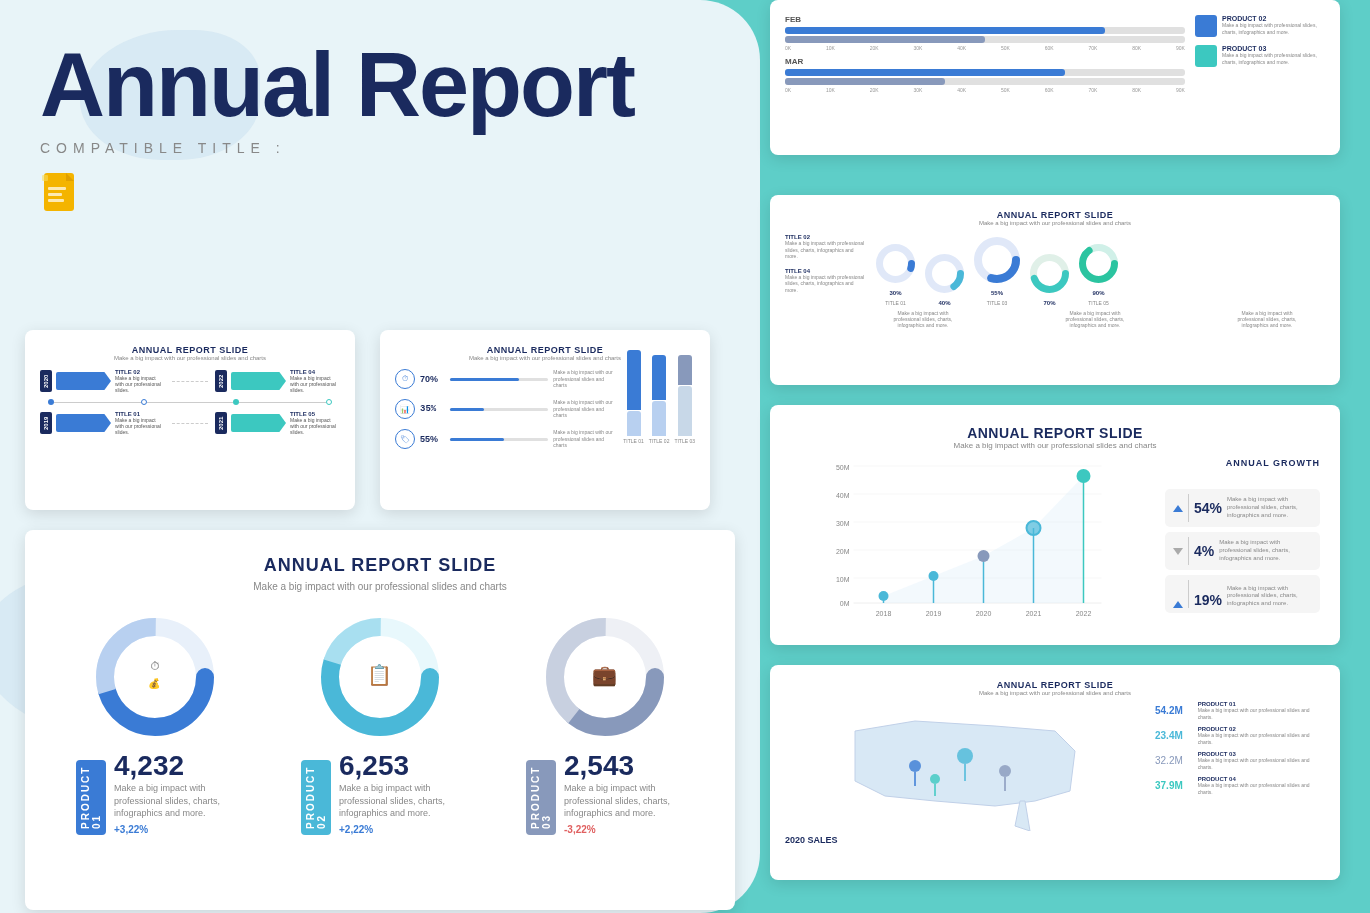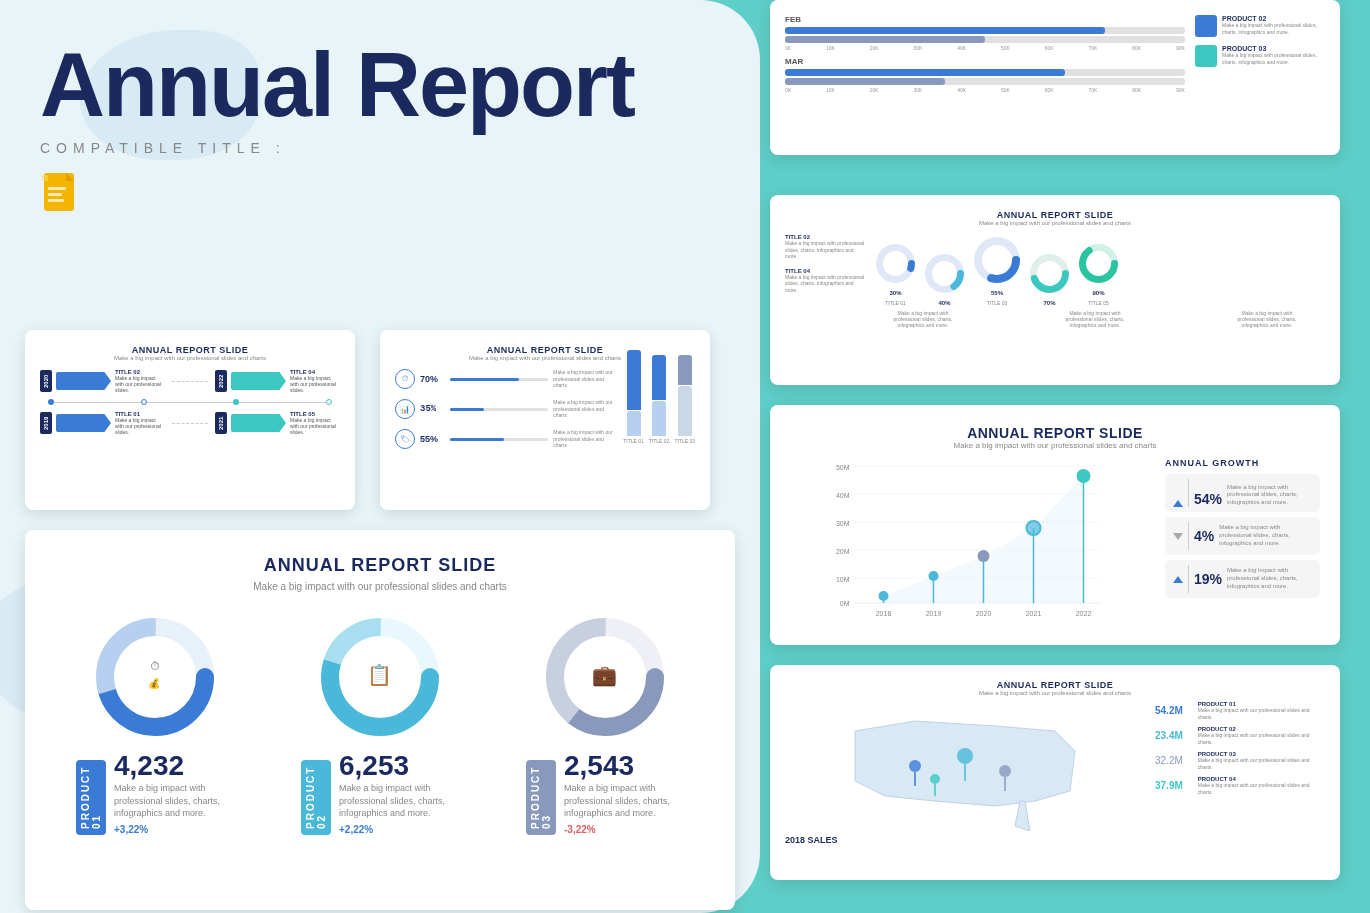--- a/index.html
+++ b/index.html
@@ -511,37 +511,37 @@
 
         <text x="52" y="158" font-size="7" fill="#888" text-anchor="middle">2018</text>
         <text x="102" y="158" font-size="7" fill="#888" text-anchor="middle">2019</text>
         <text x="152" y="158" font-size="7" fill="#888" text-anchor="middle">2020</text>
         <text x="202" y="158" font-size="7" fill="#888" text-anchor="middle">2021</text>
         <text x="252" y="158" font-size="7" fill="#888" text-anchor="middle">2022</text>
       </svg>
     </div>
 
     <div style="width:155px;display:flex;flex-direction:column;gap:5px;">
-      <div style="font-size:9px;font-weight:700;color:#1a2a5e;letter-spacing:1px;text-align:left;margin-bottom:1px;">ANNUAL GROWTH</div>
-
-      <div style="background:#f5f5f5;border-radius:5px;padding:5px 8px;display:flex;align-items:flex-end;gap:5px;">
+      <div style="font-size:9px;font-weight:700;color:#1a2a5e;letter-spacing:1px;text-align:right;margin-bottom:16px;">ANNUAL GROWTH</div>
+
+      <div style="background:#f5f5f5;border-radius:5px;padding:5px 8px;display:flex;align-items:center;gap:5px;">
         <div style="width:0;height:0;border-left:5px solid transparent;border-right:5px solid transparent;border-bottom:7px solid #3a7bd5;flex-shrink:0;"></div>
         <div style="width:1px;height:28px;background:#ccc;flex-shrink:0;"></div>
         <div style="font-size:14px;font-weight:700;color:#1a2a5e;width:32px;">54%</div>
         <div style="font-size:6px;color:#888;line-height:1.3;">Make a big impact with professional slides, charts, infographics and more.</div>
       </div>
 
       <div style="background:#f5f5f5;border-radius:5px;padding:5px 8px;display:flex;align-items:center;gap:5px;">
         <div style="width:0;height:0;border-left:5px solid transparent;border-right:5px solid transparent;border-top:7px solid #aaa;flex-shrink:0;"></div>
         <div style="width:1px;height:28px;background:#ccc;flex-shrink:0;"></div>
         <div style="font-size:14px;font-weight:700;color:#1a2a5e;width:32px;">4%</div>
         <div style="font-size:6px;color:#888;line-height:1.3;">Make a big impact with professional slides, charts, infographics and more.</div>
       </div>
 
-      <div style="background:#f5f5f5;border-radius:5px;padding:5px 8px;display:flex;align-items:center;gap:5px;">
+      <div style="background:#f5f5f5;border-radius:5px;padding:5px 8px;display:flex;align-items:flex-end;gap:5px;">
         <div style="width:0;height:0;border-left:5px solid transparent;border-right:5px solid transparent;border-bottom:7px solid #3a7bd5;flex-shrink:0;"></div>
         <div style="width:1px;height:28px;background:#ccc;flex-shrink:0;"></div>
         <div style="font-size:14px;font-weight:700;color:#1a2a5e;width:32px;">19%</div>
         <div style="font-size:6px;color:#888;line-height:1.3;">Make a big impact with professional slides, charts, infographics and more.</div>
       </div>
     </div>
   </div>
 </div>
 
 <div class="thumb thumb-map">
@@ -562,21 +562,21 @@
 
         <circle cx="130" cy="55" r="8" fill="#4ab8d8" opacity="0.8"></circle>
         <line x1="130" y1="63" x2="130" y2="80" stroke="#4ab8d8" stroke-width="1.5"></line>
 
         <circle cx="170" cy="70" r="6" fill="#8899bb" opacity="0.8"></circle>
         <line x1="170" y1="76" x2="170" y2="90" stroke="#8899bb" stroke-width="1.5"></line>
 
         <circle cx="100" cy="78" r="5" fill="#3cc8c0" opacity="0.8"></circle>
         <line x1="100" y1="83" x2="100" y2="95" stroke="#3cc8c0" stroke-width="1.5"></line>
       </svg>
-      <div style="font-size:9px;font-weight:700;color:#1a2a5e;">2018 SALES</div>
+      <div style="font-size:9px;font-weight:700;color:#1a2a5e;">2020 SALES</div>
     </div>
 
     <div style="width:170px;display:flex;flex-direction:column;gap:6px;">
       <div style="display:flex;align-items:center;gap:5px;">
         <div style="font-size:10px;font-weight:700;color:#3a7bd5;width:38px;">54.2M</div>
         <div>
           <div style="font-size:6px;font-weight:700;color:#1a2a5e;">PRODUCT 01</div>
           <div style="font-size:5px;color:#888;line-height:1.3;">Make a big impact with our professional slides and charts.</div>
         </div>
       </div>

